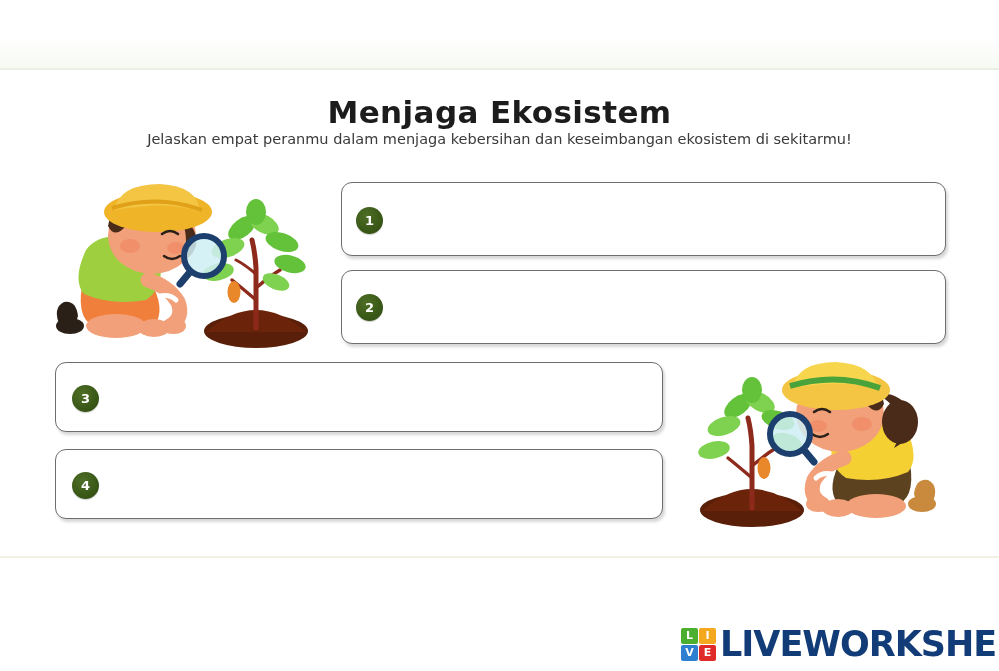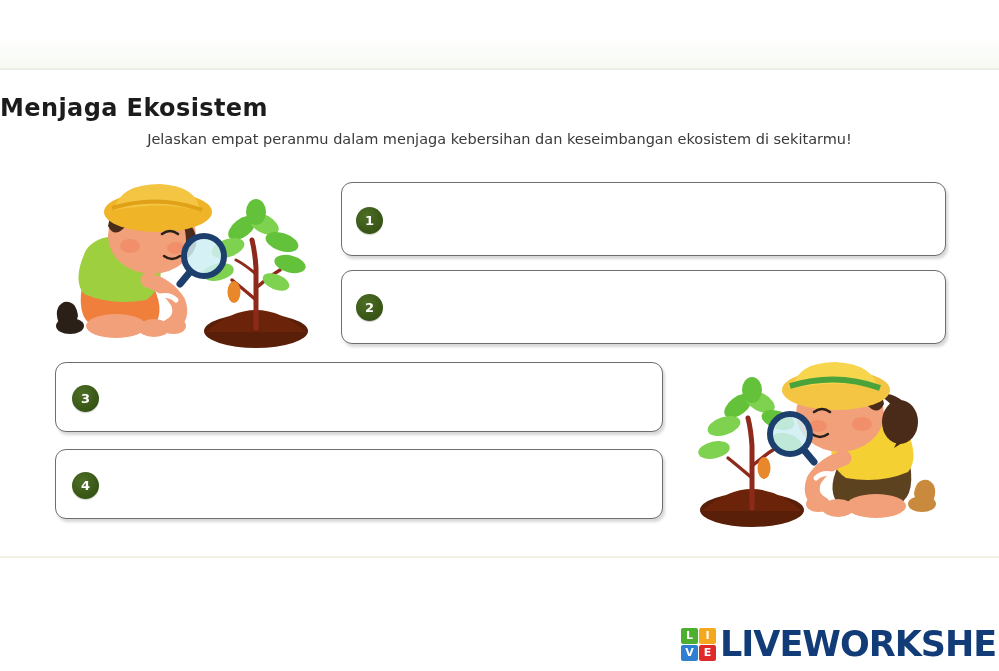--- a/index.html
+++ b/index.html
@@ -28,22 +28,22 @@
     background:#ffffff;
   }
   .bottom-rule{
     position:absolute;left:0;top:556px;width:999px;height:2px;
     background:#f3f1e6;
   }
 
   
   .title{
     position:absolute;left:0;top:94px;width:999px;
-    text-align:left;
-    font-size:24px;font-weight:bold;letter-spacing:.4px;
+    text-align:center;
+    font-size:31px;font-weight:bold;letter-spacing:.4px;
     color:#1c1c1c;
     font-family:"DejaVu Sans", sans-serif;
   }
   .subtitle{
     position:absolute;left:0;top:131px;width:999px;
     text-align:center;
     font-size:14.5px;font-weight:normal;
     color:#3a3a3a;
     font-family:"DejaVu Sans", sans-serif;
   }

